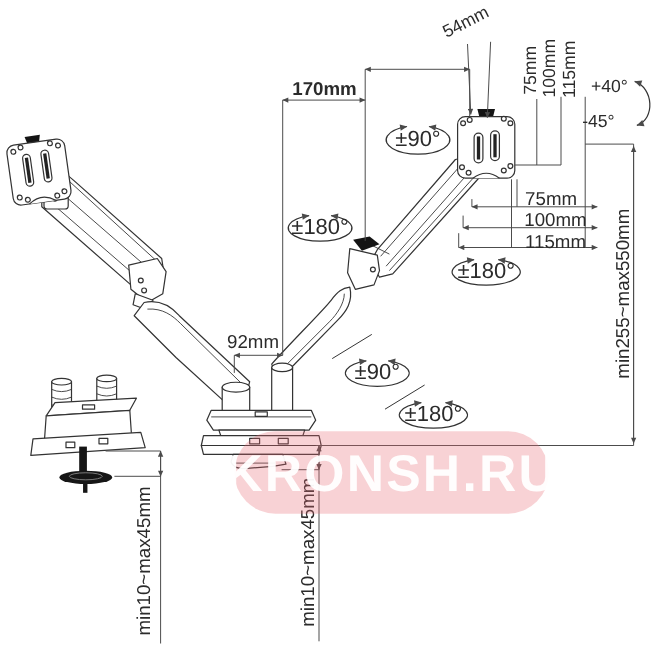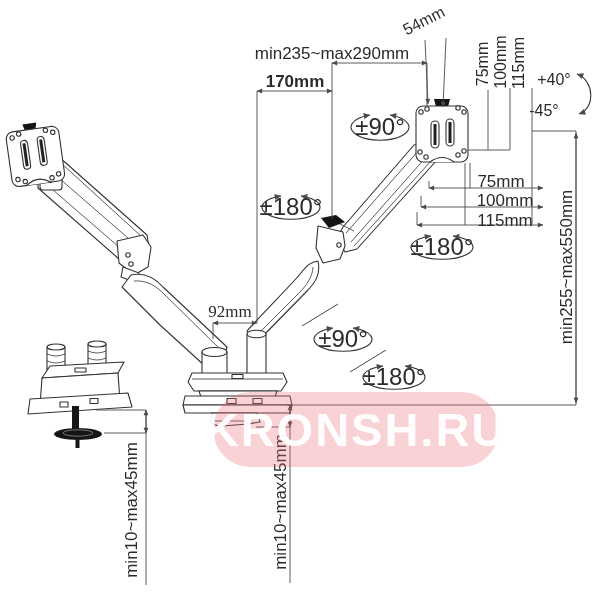--- a/index.html
+++ b/index.html
@@ -3,21 +3,21 @@
 <meta charset="utf-8">
 <style>
   html,body{margin:0;padding:0;background:#fff;}
   #canvas{position:relative;width:600px;height:600px;background:#ffffff;overflow:hidden;
           font-family:"Liberation Sans",sans-serif;}
   #art{position:absolute;left:0;top:0;}
   .lbl{position:absolute;color:#2b2b2b;white-space:nowrap;font-size:17px;
        transform:translate(-50%,-50%);line-height:1;}
   .lbl.rot90{transform:translate(-50%,-50%) rotate(-90deg);}
   .lbl.tilt{transform:translate(-50%,-50%) rotate(-27deg);}
-  .lbl.angle{font-size:24px;}
+  .lbl.angle{font-size:20px;}
   .lbl.small{font-size:16px;}
   #watermark{position:absolute;left:213px;top:392px;width:286px;height:75px;
              border-radius:38px;background:rgba(232,106,116,0.30);
              display:flex;align-items:center;justify-content:center;
              font-size:47px;font-weight:bold;letter-spacing:2px;
              color:rgba(255,255,255,0.95);z-index:6;}
 </style>
 </head>
 <body>
 
@@ -184,23 +184,22 @@
     <path d="M453,236 A31,12 0 1 1 431,236" marker-start="url(#arrS)" marker-end="url(#arrE)"></path>
     <path d="M353,328 A29,12 0 1 1 333,328" marker-start="url(#arrS)" marker-end="url(#arrE)"></path>
     <path d="M405,366 A31,12 0 1 1 383,366" marker-start="url(#arrS)" marker-end="url(#arrE)"></path>
     <path d="M577,74 C594,80 596,108 579,114" marker-start="url(#arrS)" marker-end="url(#arrE)"></path>
     <path d="M302,326 L338,304" stroke-width="0.9"></path>
     <path d="M350,372 L386,350" stroke-width="0.9"></path>
   </g>
 </svg>
 
 <div class="lbl tilt small" style="left:424px;top:21px;">54mm</div>
-<div class="lbl" style="left:332px;top:53px;">min235~max290mm</div>
 <div class="lbl" style="left:295px;top:81px;font-weight:bold;">170mm</div>
-<div class="lbl" style="left:230px;top:311px;font-family:Liberation Serif, serif;">92mm</div>
+<div class="lbl" style="left:230px;top:311px;">92mm</div>
 
 <div class="lbl rot90 small" style="left:483px;top:64px;">75mm</div>
 <div class="lbl rot90 small" style="left:501px;top:62px;">100mm</div>
 <div class="lbl rot90 small" style="left:519px;top:63px;">115mm</div>
 
 <div class="lbl small" style="left:554px;top:80px;">+40°</div>
 <div class="lbl small" style="left:544px;top:111px;">-45°</div>
 
 <div class="lbl angle" style="left:380px;top:127px;">±90°</div>
 <div class="lbl angle" style="left:291px;top:207px;">±180°</div>

